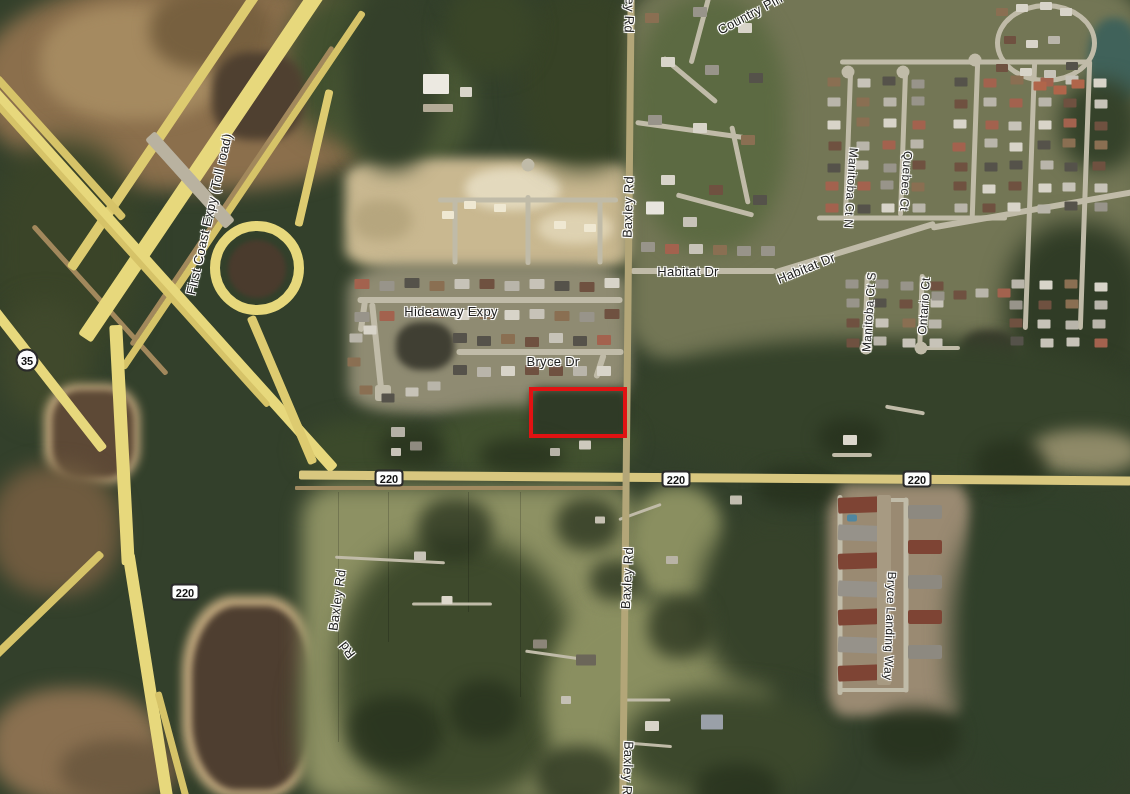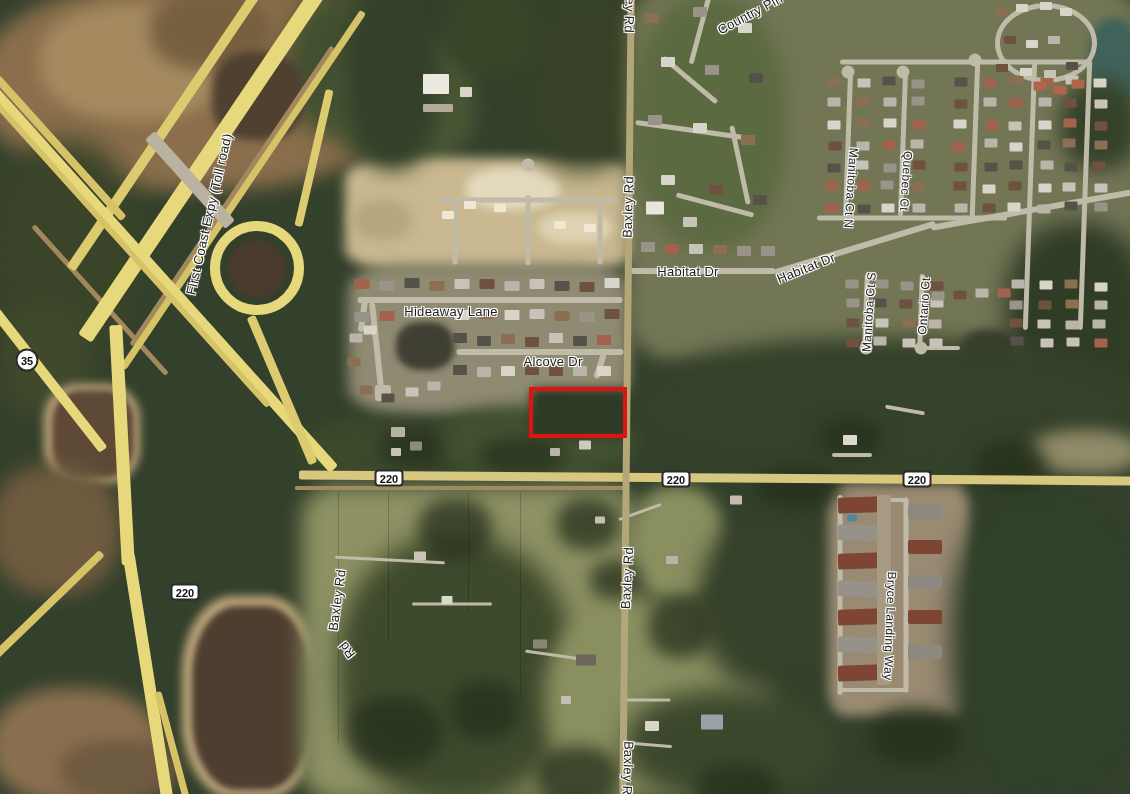--- a/index.html
+++ b/index.html
@@ -391,22 +391,22 @@
       <div class="blob" style="left: 600px; top: 520px; width: 10px; height: 7px; background: rgb(197, 192, 178); border-radius: 1px; transform: translate(-50%, -50%) rotate(0deg);"></div>
     </div>
   <div id="parcel-outline" style="left: 529px; top: 387px; width: 98px; height: 51px; border: 4px solid rgb(225, 18, 18);"></div>
   <div class="layer" id="labels">
       <div class="road-label" style="left: 209px; top: 214px; font-size: 13px; transform: translate(-50%, -50%) rotate(-77deg);">First Coast Expy (Toll road)</div>
       <div class="road-label" style="left: 750px; top: 14px; font-size: 13px; transform: translate(-50%, -50%) rotate(-28deg);">Country Pin</div>
       <div class="road-label" style="left: 630px; top: 2px; font-size: 13px; transform: translate(-50%, -50%) rotate(92deg);">Baxley Rd</div>
       <div class="road-label" style="left: 628px; top: 207px; font-size: 13px; transform: translate(-50%, -50%) rotate(-88deg);">Baxley Rd</div>
       <div class="road-label" style="left: 688px; top: 271px; font-size: 13px; transform: translate(-50%, -50%) rotate(0deg);">Habitat Dr</div>
       <div class="road-label" style="left: 806px; top: 268px; font-size: 13px; transform: translate(-50%, -50%) rotate(-22deg);">Habitat Dr</div>
-      <div class="road-label" style="left: 451px; top: 311px; font-size: 13px; transform: translate(-50%, -50%) rotate(0deg);">Hideaway Lane</div>
-      <div class="road-label" style="left: 553px; top: 361px; font-size: 13px; transform: translate(-50%, -50%) rotate(0deg);">Alcove Dr</div>
+      <div class="road-label" style="left: 451px; top: 311px; font-size: 13px; transform: translate(-50%, -50%) rotate(0deg);">Hideaway Expy</div>
+      <div class="road-label" style="left: 553px; top: 361px; font-size: 13px; transform: translate(-50%, -50%) rotate(0deg);">Bryce Dr</div>
       <div class="road-label" style="left: 851px; top: 188px; font-size: 12px; transform: translate(-50%, -50%) rotate(94deg);">Manitoba Ct N</div>
       <div class="road-label" style="left: 906px; top: 181px; font-size: 12px; transform: translate(-50%, -50%) rotate(94deg);">Quebec Ct</div>
       <div class="road-label" style="left: 869px; top: 312px; font-size: 12px; transform: translate(-50%, -50%) rotate(-86deg);">Manitoba Ct S</div>
       <div class="road-label" style="left: 924px; top: 306px; font-size: 12px; transform: translate(-50%, -50%) rotate(-86deg);">Ontario Ct</div>
       <div class="road-label" style="left: 627px; top: 578px; font-size: 13px; transform: translate(-50%, -50%) rotate(-87deg);">Baxley Rd</div>
       <div class="road-label" style="left: 337px; top: 600px; font-size: 13px; transform: translate(-50%, -50%) rotate(-82deg);">Baxley Rd</div>
       <div class="road-label" style="left: 347px; top: 650px; font-size: 13px; transform: translate(-50%, -50%) rotate(-128deg);">Rd</div>
       <div class="road-label" style="left: 890px; top: 626px; font-size: 12px; transform: translate(-50%, -50%) rotate(92deg);">Bryce Landing Way</div>
       <div class="road-label" style="left: 628px; top: 772px; font-size: 13px; transform: translate(-50%, -50%) rotate(92deg);">Baxley Rd</div>
     </div>

